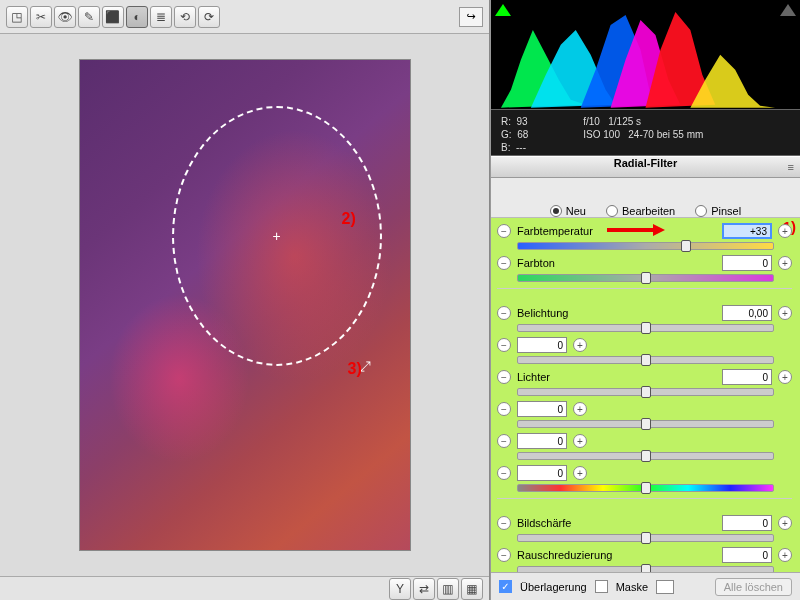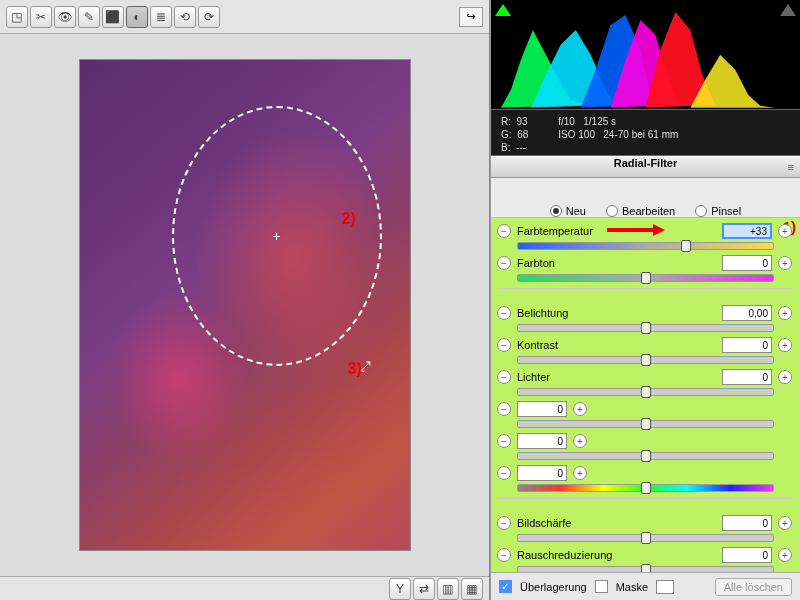--- a/index.html
+++ b/index.html
@@ -101,23 +101,23 @@
         <path d="M155,108 L170,50 185,12 200,30 212,75 225,105 Z" fill="#ff1020" opacity=".95"></path>
         <path d="M200,108 L215,80 230,55 245,70 258,95 270,106 285,108 Z" fill="#ffef20" opacity=".85"></path>
       </svg>
     </div>
     <div class="info">
       <div class="col">
         <span><span>R:</span>&nbsp;&nbsp;<span>93</span></span>
         <span><span>G:</span>&nbsp;&nbsp;<span>68</span></span>
         <span><span>B:</span>&nbsp;&nbsp;<span>---</span></span>
       </div>
-      <div class="col" style="margin-left:12px">
+      <div class="col" style="margin-left:37px">
         <span><span>f/10</span>&nbsp;&nbsp;&nbsp;<span>1/125 s</span></span>
-        <span><span>ISO 100</span>&nbsp;&nbsp;&nbsp;<span>24-70 bei 61 mm</span></span>
+        <span><span>ISO 100</span>&nbsp;&nbsp;&nbsp;<span>24-70 bei 55 mm</span></span>
       </div>
     </div>
     <div class="panel-hdr">
       <span>Radial-Filter</span>
       <span class="menu">≡</span>
     </div>
     <div class="mode-row">
       <div class="radio on">
           <span class="dot"></span>
           <span>Neu</span>
@@ -170,21 +170,20 @@
        <span class="plus">+</span>
      </div>
      <div class="track ">
        <div class="knob" style="left:50%"></div>
      </div>
    </div>
         <div class="srow" style="position:relative">
 
      <div class="top">
        <span class="minus">−</span>
-       <label>Kontrast</label>
        <input class="val" value="0" style="">
        <span class="plus">+</span>
      </div>
      <div class="track ">
        <div class="knob" style="left:50%"></div>
      </div>
    </div>
         <div class="srow" style="position:relative">
 
      <div class="top">

